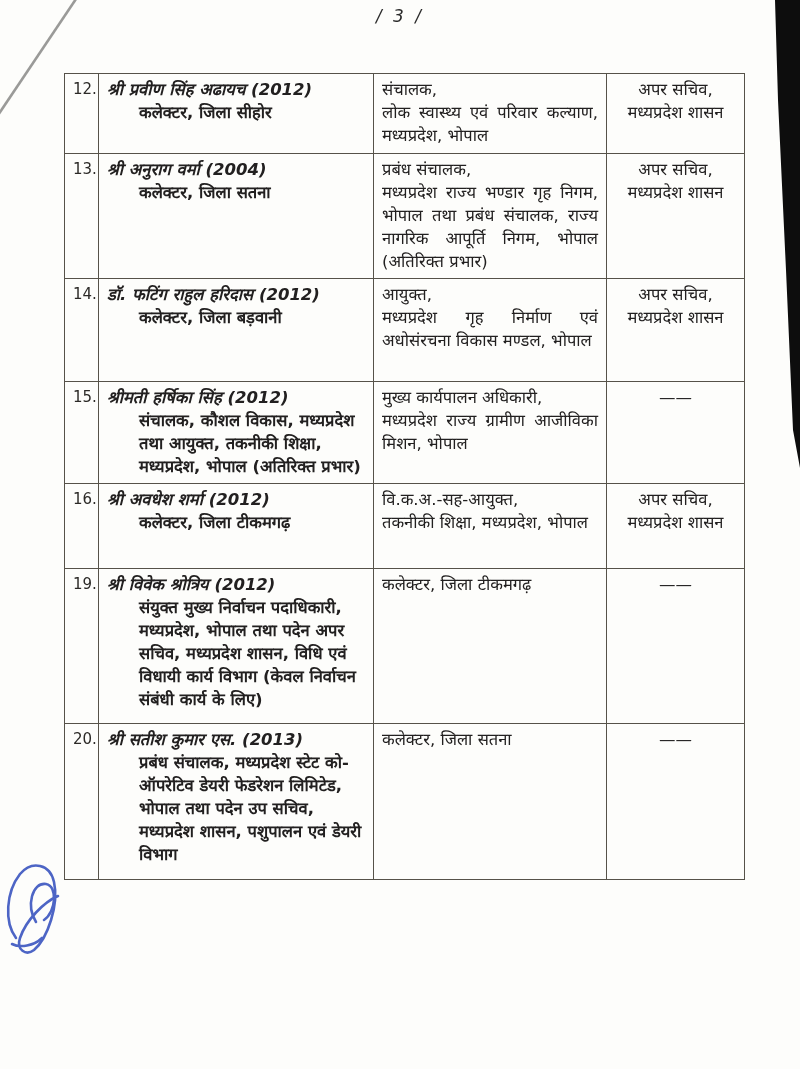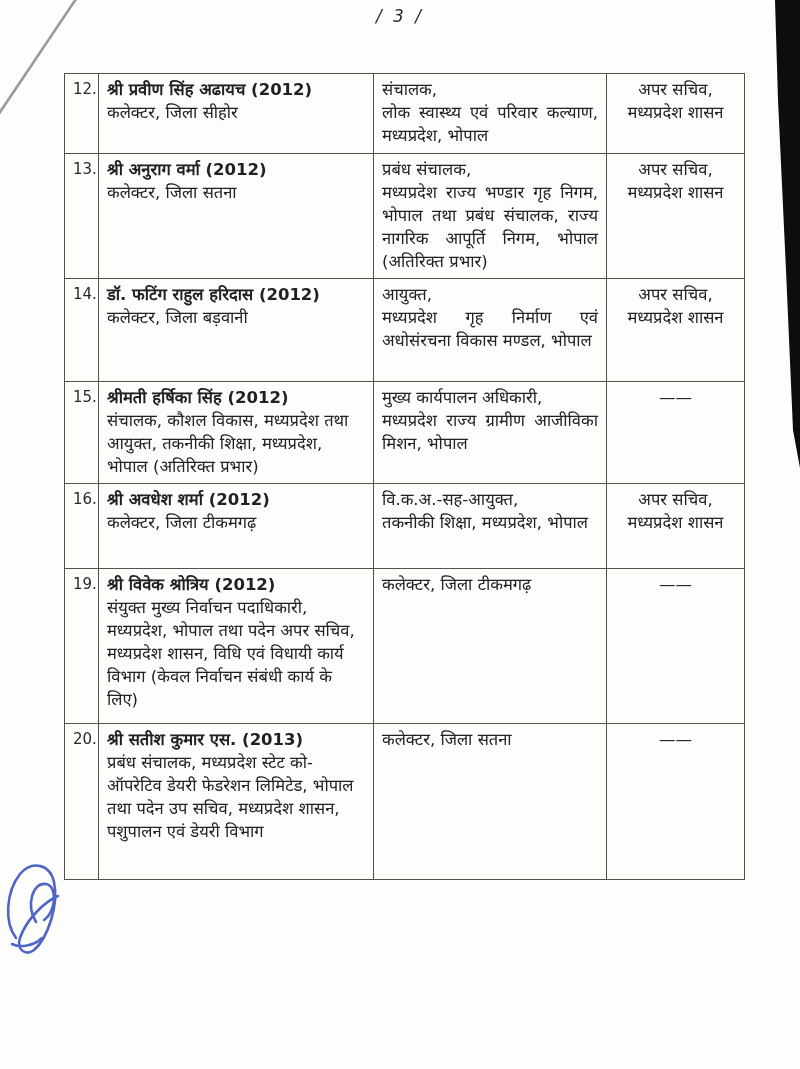--- a/index.html
+++ b/index.html
@@ -15,22 +15,22 @@
   .doc-table{
     position:absolute;left:64px;top:73px;width:680px;
     border-collapse:collapse;table-layout:fixed;
     font-size:16.5px;line-height:23px;color:#222020;
   }
   .doc-table td{
     border:1.4px solid #565249;
     vertical-align:top;padding:4px 8px 5px;overflow:hidden;
   }
   .c-sno{padding:5px 2px 0 5px;font-size:15px;color:#2c2a27;}
-  .nm{font-weight:bold;}
-  .cp{font-weight:normal;}
+  .nm{font-weight:bold;font-style:italic;}
+  .cp{font-weight:bold;margin-left:32px;}
   .c-new .np2{text-align:justify;text-align-last:left;}
   .np1:empty,.cp:empty{display:none;}
   .c-des{text-align:center;padding-top:5px;margin-top:40px;}
   
   .hr0 td{height:70px}.hr1 td{height:109px}.hr2 td{height:93px}
   .hr3 td{height:92px}.hr4 td{height:75px}.hr5 td{height:66px}
   .hr6 td{height:94px}.hr7 td{height:145px}.hr8 td{height:146px}
   .overlay{position:absolute;left:0;top:0;width:800px;height:1069px;pointer-events:none;}
 </style>
 </head>
@@ -56,21 +56,21 @@
         </td>
         <td class="c-new">
           <div class="np1">संचालक,</div>
           <div class="np2">लोक स्वास्थ्य एवं परिवार कल्याण, मध्यप्रदेश, भोपाल</div>
         </td>
         <td class="c-des">अपर सचिव, मध्यप्रदेश शासन</td>
       </tr>
       <tr class="hr1">
         <td class="c-sno">13.</td>
         <td class="c-name">
-          <div class="nm">श्री अनुराग वर्मा (2012)</div>
+          <div class="nm">श्री अनुराग वर्मा (2004)</div>
           <div class="cp">कलेक्टर, जिला सतना</div>
         </td>
         <td class="c-new">
           <div class="np1">प्रबंध संचालक,</div>
           <div class="np2">मध्यप्रदेश राज्य भण्डार गृह निगम, भोपाल तथा प्रबंध संचालक, राज्य नागरिक आपूर्ति निगम, भोपाल (अतिरिक्त प्रभार)</div>
         </td>
         <td class="c-des">अपर सचिव, मध्यप्रदेश शासन</td>
       </tr>
       <tr class="hr2">
         <td class="c-sno">14.</td>

